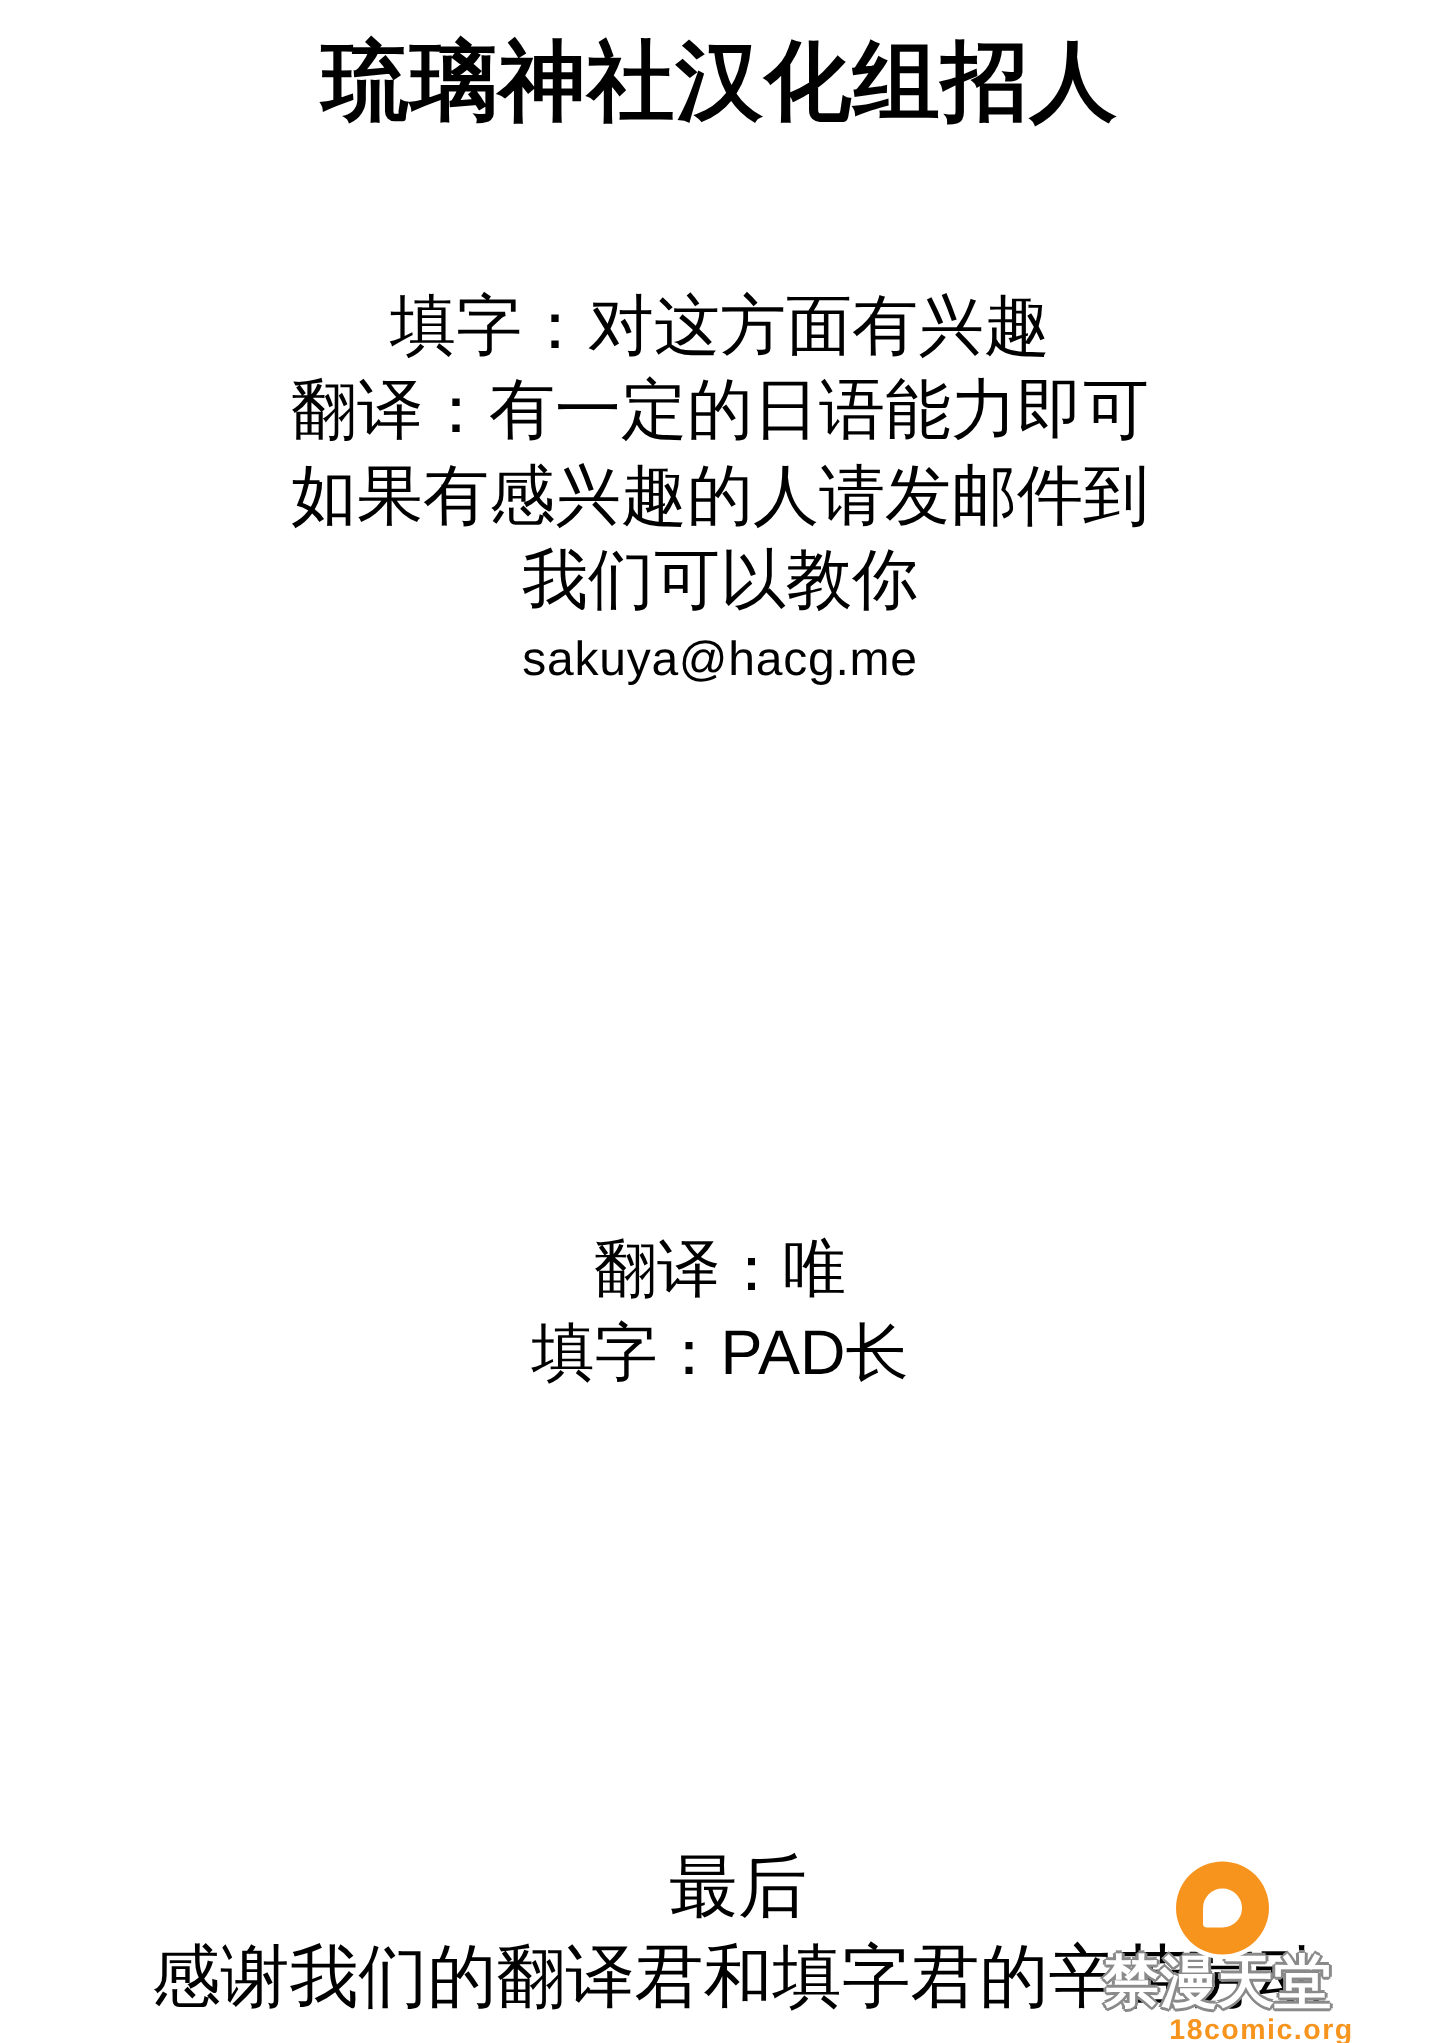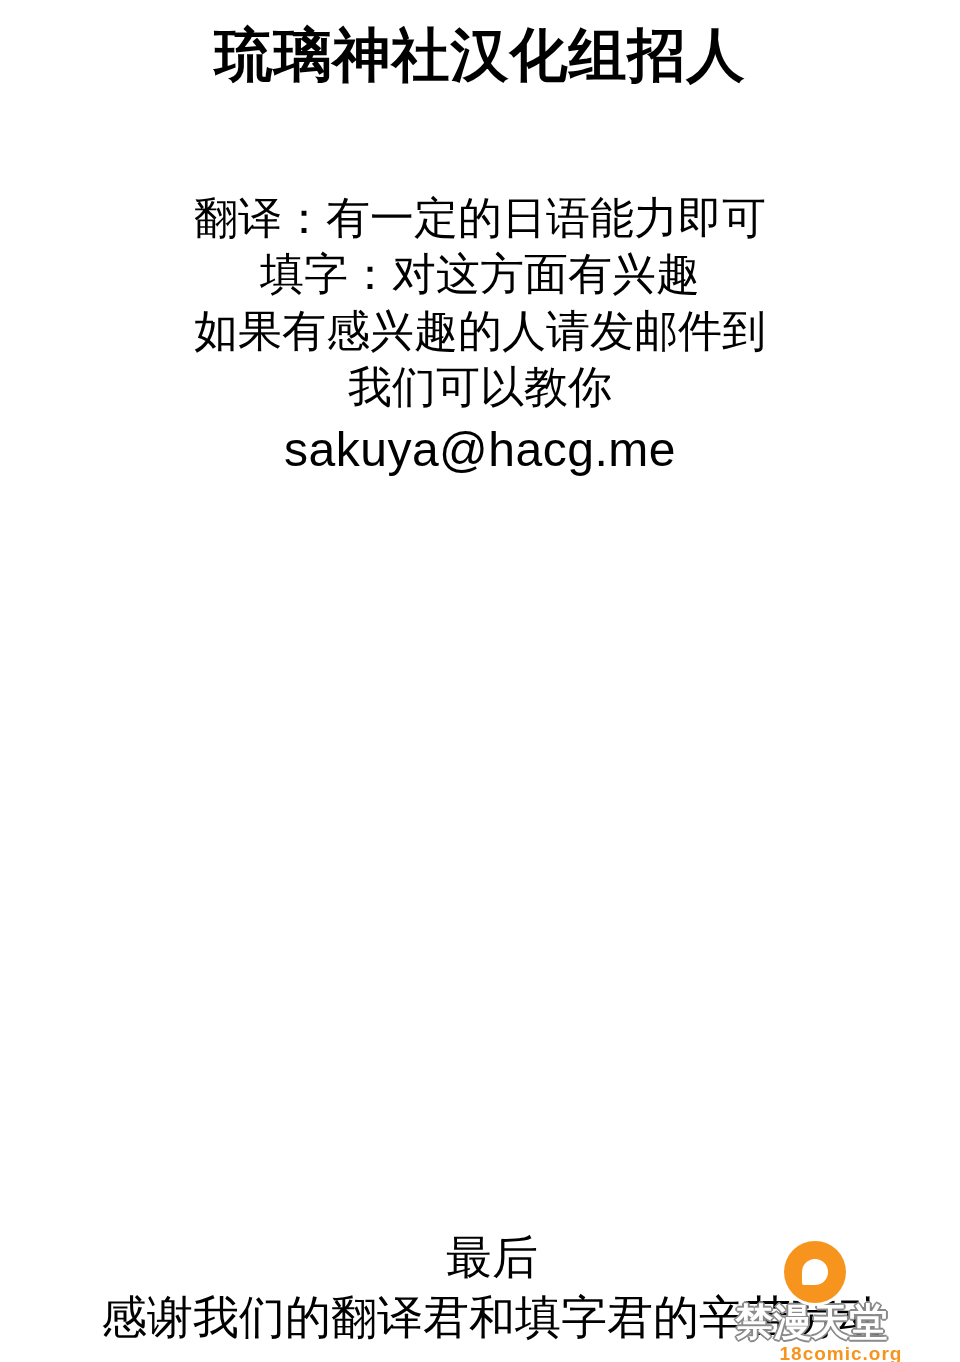--- a/index.html
+++ b/index.html
@@ -44,21 +44,21 @@
     font-size: 44px;
     line-height: 1.28;
   }
   .recruit-block .line {
     display: block;
     white-space: nowrap;
   }
   .recruit-block .email {
     display: block;
     white-space: nowrap;
-    font-size: 48px;
+    font-size: 32px;
     letter-spacing: 0.5px;
     margin-top: 4px;
   }
 
   .credits-block {
     position: absolute;
     top: 818px;
     left: 0;
     width: 100%;
     text-align: center;
@@ -158,27 +158,31 @@
   }
 </style>
 </head>
 <body>
 
 <div class="page">
 
   <div class="title">琉璃神社汉化组招人</div>
 
   <div class="recruit-block">
+    <span class="line">填字：对这方面有兴趣</span>
     <span class="line">翻译：有一定的日语能力即可</span>
-    <span class="line">填字：对这方面有兴趣</span>
     <span class="line">如果有感兴趣的人请发邮件到</span>
     <span class="line">我们可以教你</span>
     <span class="email">sakuya@hacg.me</span>
   </div>
 
+  <div class="credits-block">
+    <span class="line">翻译：唯</span>
+    <span class="line">填字：PAD长</span>
+  </div>
 
   <div class="footer-block">
     <span class="line">最后</span>
     <span class="line">感谢我们的翻译君和填字君的辛苦劳动</span>
   </div>
 
   <div class="watermark">
     <div class="wm-badge"></div>
     <div class="wm-text">
       <span class="wm-main">禁漫天堂</span>

